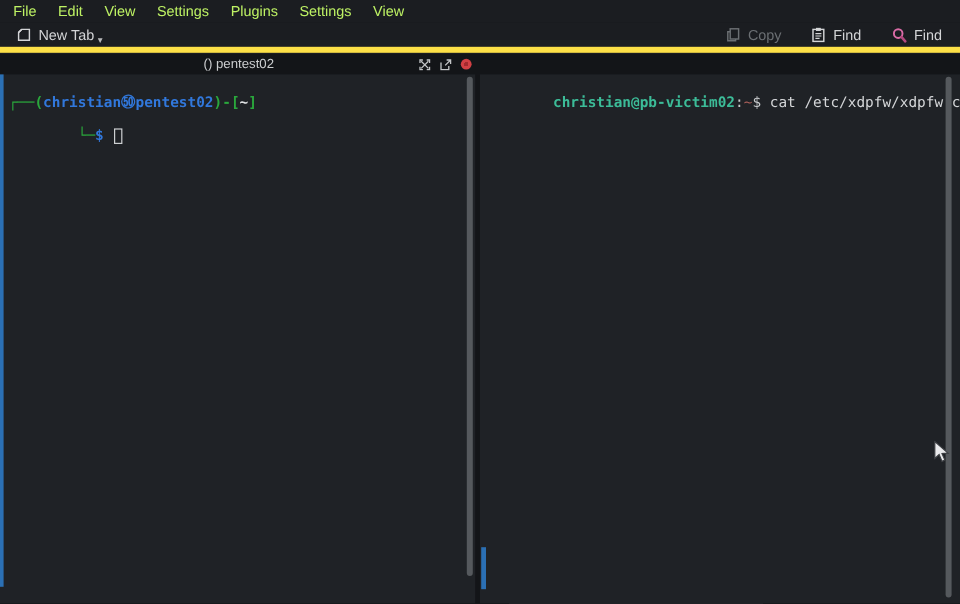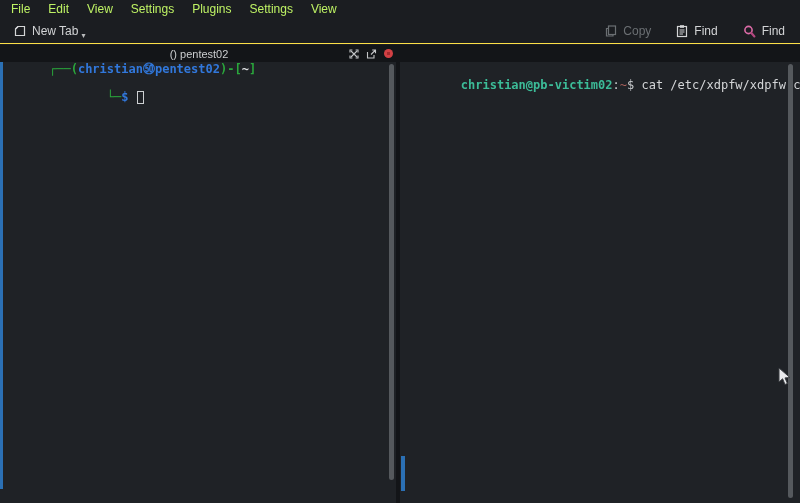--- a/index.html
+++ b/index.html
@@ -14,21 +14,21 @@
     position:absolute; left:0; top:0; width:800px; height:19px;
     background:#1b1d21; display:flex; align-items:center; padding-left:2px;
   }
   .menu-item {
     color:#bef264; font-size:12px; padding:0 9px; line-height:19px; cursor:default;
   }
   
   .toolbar {
     position:absolute; left:0; top:19px; width:800px; height:25px;
     background:#1b1d21; display:flex; align-items:center;
-    border-bottom:1px solid #fde047;
+    border-bottom:5px solid #fde047;
   }
   .tbtn {
     display:flex; align-items:center; gap:5px; padding:2px 7px;
     color:#d3d4d6; font-size:12px; border-radius:3px;
   }
   .tbtn.disabled { color:#6b6f73; }
   .tb-left { display:flex; align-items:center; margin-left:6px; gap:4px; }
   .tb-right { display:flex; align-items:center; margin-left:auto; gap:10px; margin-right:8px;justify-content:flex-end; }
   .mini-caret { font-size:8px; color:#b9babc; position:relative; top:4px; left:-2px; }
   .chev { font-size:10px; color:#b9babc; position:relative; top:1px; }
@@ -52,21 +52,21 @@
     background:radial-gradient(circle at 50% 50%, #a32a2e 0 28%, #d24044 30% 100%);
   }
   
   .term-area { position:absolute; left:0; top:62px; width:800px; height:441px; background:#131518; }
   .pane {
     position:absolute; top:0; height:441px; background:#1f2226; overflow:hidden;
     font-family:"DejaVu Sans Mono","Liberation Mono",monospace; font-size:12px; line-height:14px;
   }
   .pane.p-left  { left:0; width:396px; }
   .pane.p-right { left:400px; width:400px; }
-  .p-left .content { padding:0 0 0 7px;margin-left:42px; }
+  .p-left .content { padding:16px 0 0 7px; }
   .p-right .content { padding:2px 0 0 3px; }
   .tline { white-space:pre; }
   .cursor-hollow {
     display:inline-block; width:7px; height:13px;
     border:1px solid #cdd0d2; vertical-align:text-bottom; margin-left:1px;
   }
   
   .scrollthumb { position:absolute; width:5px; border-radius:2.5px; background:#55595d; }
   .sb-left  { left:389px; top:64px; height:416px; }
   .sb-right { left:788px; top:64px; height:434px; }

